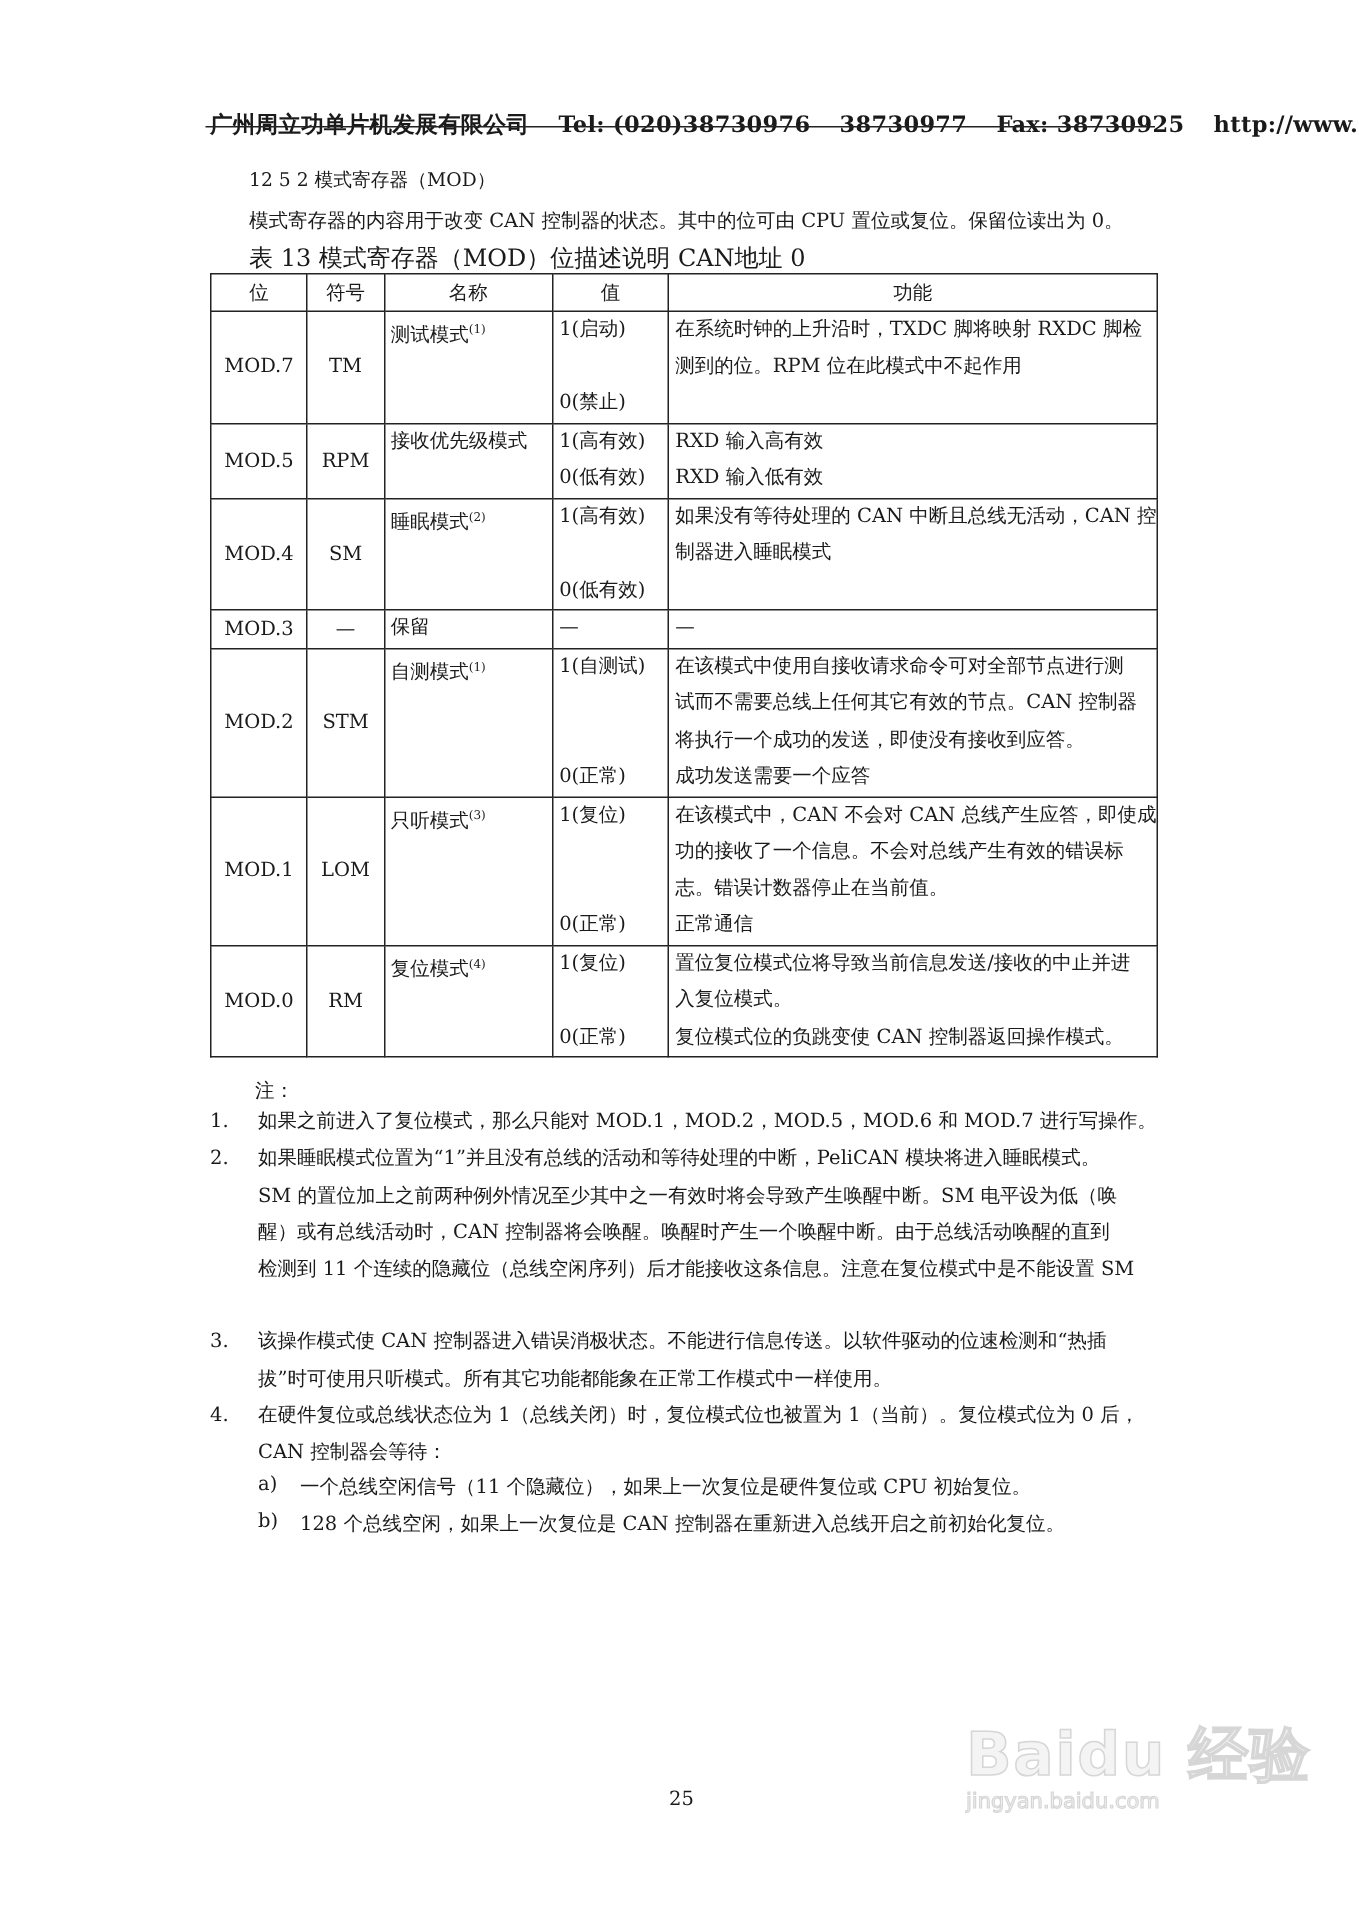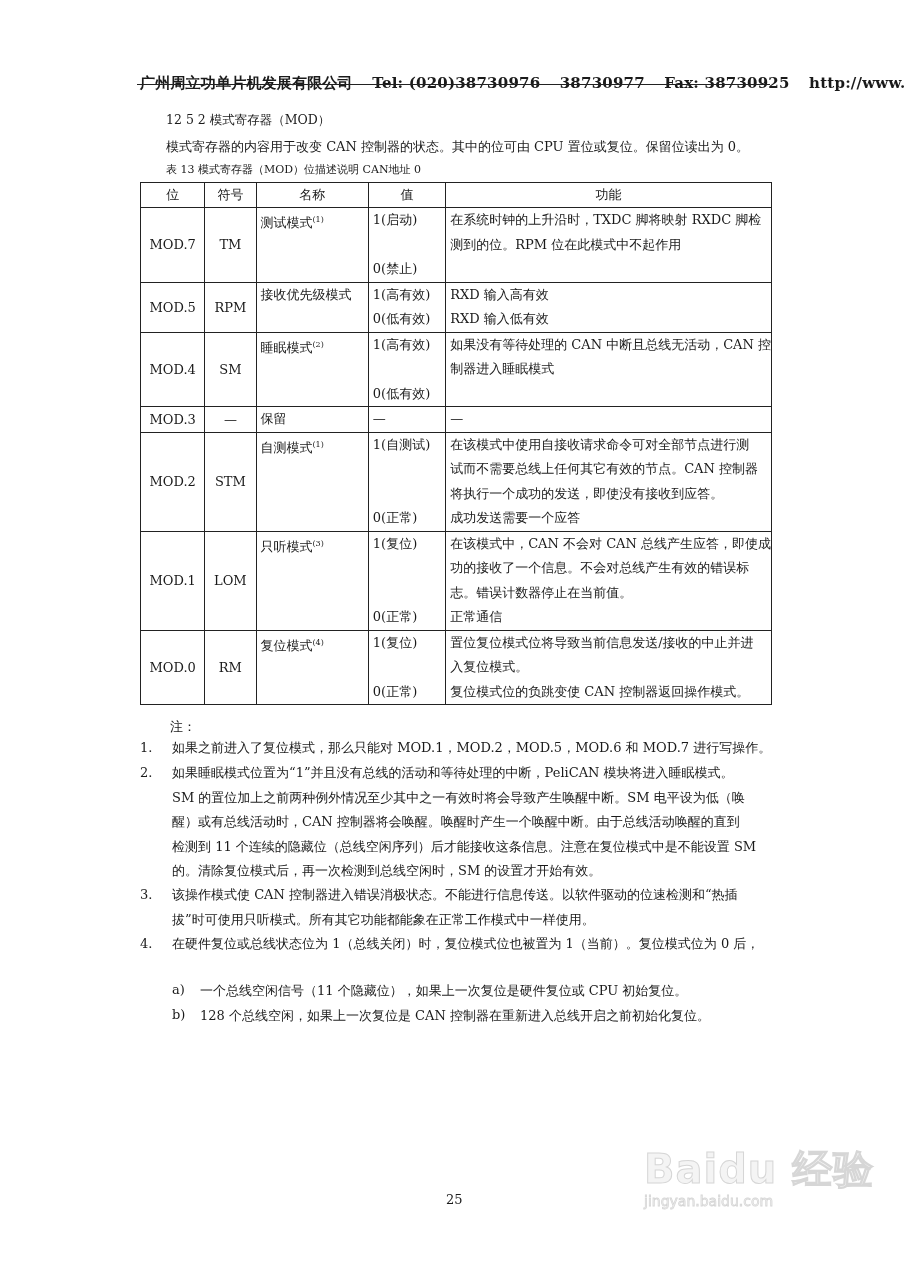--- a/index.html
+++ b/index.html
@@ -3,21 +3,21 @@
 <meta charset="utf-8">
 <style>
   html, body { margin:0; padding:0; background:#ffffff; }
   body { width:906px; height:1280px; position:relative; overflow:hidden;
          font-family:"DejaVu Serif","Liberation Serif",serif; color:#1a1a1a; font-size:13px; }
   .header { position:absolute; left:140px; top:74px; width:630px; font-size:15px; letter-spacing:0.2px; white-space:nowrap;font-weight:bold; }
   .header span { margin-right:14px; }
   .header-rule { position:absolute; left:137px; top:84px; width:633px; height:0; border-top:1.5px solid #222; }
   .sec { position:absolute; left:166px; top:112px; font-size:12.5px; }
   .intro { position:absolute; left:166px; top:138px; font-size:13px; white-space:nowrap; }
-  .caption { position:absolute; left:166px; top:162px; font-size:11px; }
+  .caption { position:absolute; left:166px; top:162px; font-size:16px; }
   table.reg { position:absolute; left:140px; top:182px; width:632px; border-collapse:collapse; font-size:13px; }
   table.reg td, table.reg th { border:1px solid #222; padding:0; vertical-align:top; }
   table.reg th { font-weight:normal; height:24px; text-align:center; vertical-align:middle; }
   .c-bit { width:64px; text-align:center; vertical-align:middle !important; }
   .c-sym { width:51px; text-align:center; vertical-align:middle !important; }
   .c-name { width:112px; }
   .c-val { width:77px; }
   .line { height:24.5px; line-height:24.5px; padding-left:4px; white-space:nowrap; }
   sup { font-size:8px; }
   .notes-label { position:absolute; left:170px; top:718px; font-size:13px; }
@@ -186,34 +186,34 @@
         <div style="white-space: nowrap;">如果之前进入了复位模式，那么只能对 MOD.1，MOD.2，MOD.5，MOD.6 和 MOD.7 进行写操作。</div>
       </div>
     </div>
     <div class="note" style="top: 761px; height: 122.5px;">
       <span class="num">2.</span>
       <div class="txt">
         <div style="white-space: nowrap;">如果睡眠模式位置为“1”并且没有总线的活动和等待处理的中断，PeliCAN 模块将进入睡眠模式。</div>
         <div style="white-space: nowrap;">SM 的置位加上之前两种例外情况至少其中之一有效时将会导致产生唤醒中断。SM 电平设为低（唤</div>
         <div style="white-space: nowrap;">醒）或有总线活动时，CAN 控制器将会唤醒。唤醒时产生一个唤醒中断。由于总线活动唤醒的直到</div>
         <div style="white-space: nowrap;">检测到 11 个连续的隐藏位（总线空闲序列）后才能接收这条信息。注意在复位模式中是不能设置 SM</div>
-        <div style="white-space: nowrap;">的。清除复位模式后，再一次检测到总线空闲时，SM 的设置才开始有效。</div>
       </div>
     </div>
     <div class="note" style="top: 883px; height: 49px;">
       <span class="num">3.</span>
       <div class="txt">
         <div style="white-space: nowrap;">该操作模式使 CAN 控制器进入错误消极状态。不能进行信息传送。以软件驱动的位速检测和“热插</div>
         <div style="white-space: nowrap;">拔”时可使用只听模式。所有其它功能都能象在正常工作模式中一样使用。</div>
       </div>
     </div>
     <div class="note" style="top: 932px; height: 49px;">
       <span class="num">4.</span>
       <div class="txt">
         <div style="white-space: nowrap;">在硬件复位或总线状态位为 1（总线关闭）时，复位模式位也被置为 1（当前）。复位模式位为 0 后，</div>
+        <div style="white-space: nowrap;">CAN 控制器会等待：</div>
       </div>
     </div>
     <div class="sub" style="left: 172px; top: 982px;">a)</div>
     <div class="sub" style="left: 200px; top: 982px; white-space: nowrap;">一个总线空闲信号（11 个隐藏位），如果上一次复位是硬件复位或 CPU 初始复位。</div>
     <div class="sub" style="left: 172px; top: 1007px;">b)</div>
     <div class="sub" style="left: 200px; top: 1007px; white-space: nowrap;">128 个总线空闲，如果上一次复位是 CAN 控制器在重新进入总线开启之前初始化复位。</div>
   </div>
 
 <div class="page-num">25</div>
 

